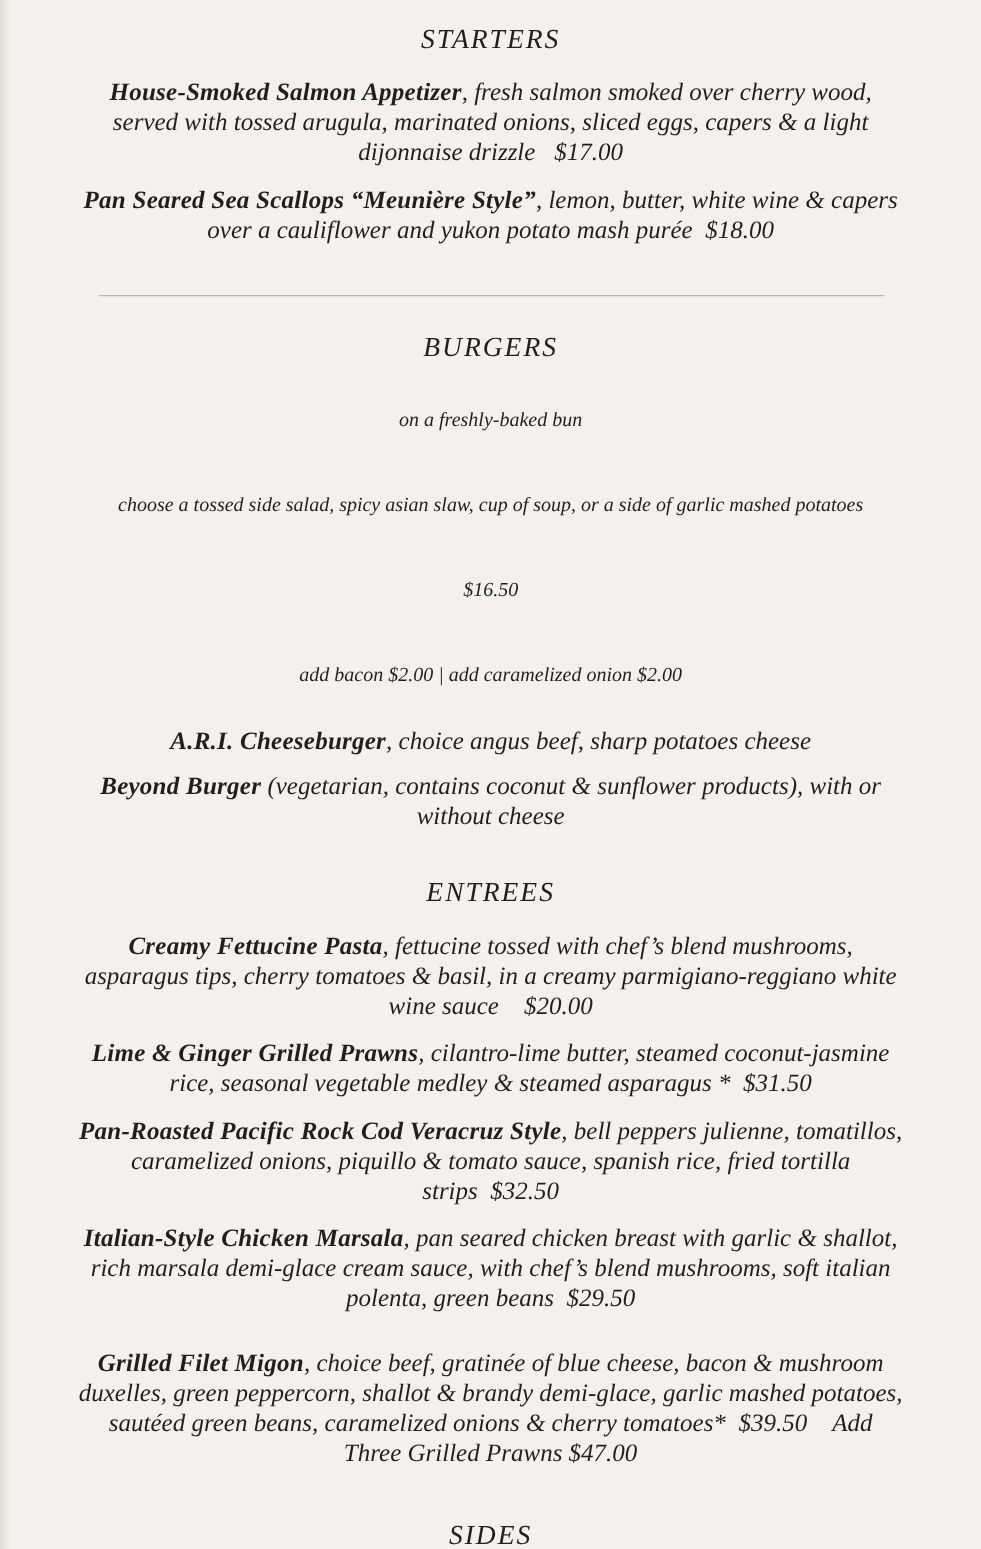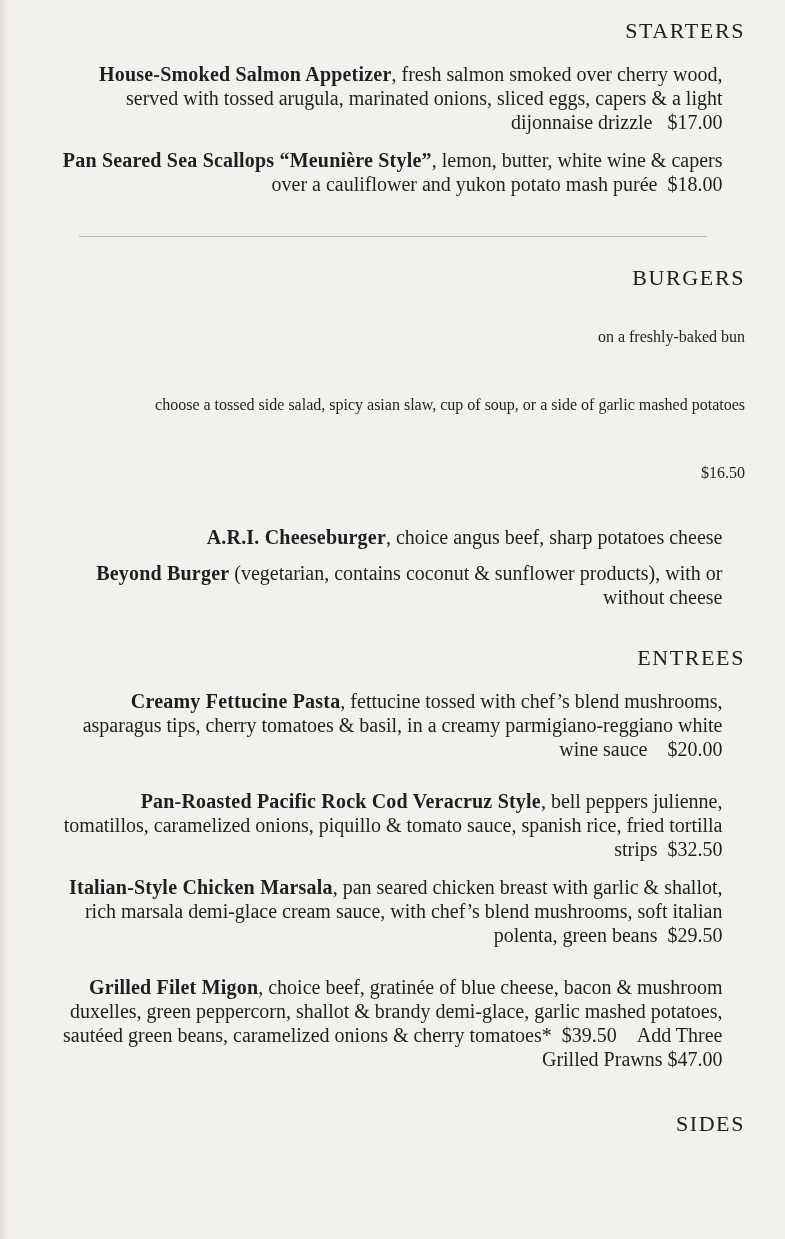--- a/index.html
+++ b/index.html
@@ -25,21 +25,22 @@
       #f3f1ee;
   }
   .edge-left {
     position: absolute;
     left: 0; top: 0; bottom: 0;
     width: 8px;
     background: linear-gradient(to right, #dedbd6, #f3f1ee);
   }
 
   .section {
-    text-align: right;
+    text-align: center;
+    font-style: italic;
   }
   .section-title {
     font-family: "Liberation Serif", serif;
     font-size: 22px;
     letter-spacing: 1.6px;
     font-weight: 400;
     color: #20201f;
     margin: 0;
     padding: 0;
   }
@@ -119,20 +120,21 @@
     <div class="gap-18"></div>
     <p class="plain">on a freshly-baked bun</p>
 
     <div class="gap-12"></div>
     <p class="plain">choose a tossed side salad, spicy asian slaw, cup of soup, or a side of garlic mashed potatoes</p>
 
     <div class="gap-12"></div>
     <p class="plain">$16.50</p>
 
     <div class="gap-12"></div>
+    <p class="plain">add bacon  $2.00  |  add caramelized onion  $2.00</p>
 
     <div class="gap-12"></div>
     <p class="item">
       <span class="item-name">A.R.I. Cheeseburger</span><span>, choice angus beef, sharp potatoes cheese</span>
     </p>
 
     <div class="gap-12"></div>
     <p class="item">
       <span class="item-name">Beyond Burger</span><span> (vegetarian, contains coconut &amp; sunflower products), with or without cheese</span>
     </p>
@@ -143,20 +145,23 @@
     <h2 class="section-title">ENTREES</h2>
 
     <div class="gap-18"></div>
 
     <p class="item">
       <span class="item-name">Creamy Fettucine Pasta</span><span>, fettucine tossed with chef’s blend mushrooms, asparagus tips, cherry tomatoes &amp; basil, in a creamy parmigiano-reggiano white wine sauce</span>&nbsp;&nbsp;&nbsp;&nbsp;<span class="price">$20.00</span>
     </p>
 
     <div class="gap-14"></div>
 
+    <p class="item">
+      <span class="item-name">Lime &amp; Ginger Grilled Prawns</span><span>, cilantro-lime butter, steamed coconut-jasmine rice, seasonal vegetable medley &amp; steamed asparagus *</span>&nbsp;&nbsp;<span class="price">$31.50</span>
+    </p>
 
     <div class="gap-14"></div>
 
     <p class="item">
       <span class="item-name">Pan-Roasted Pacific Rock Cod Veracruz Style</span><span>, bell peppers julienne, tomatillos, caramelized onions, piquillo &amp; tomato sauce, spanish rice, fried tortilla strips</span>&nbsp;&nbsp;<span class="price">$32.50</span>
     </p>
 
     <div class="gap-14"></div>
 
     <p class="item">

